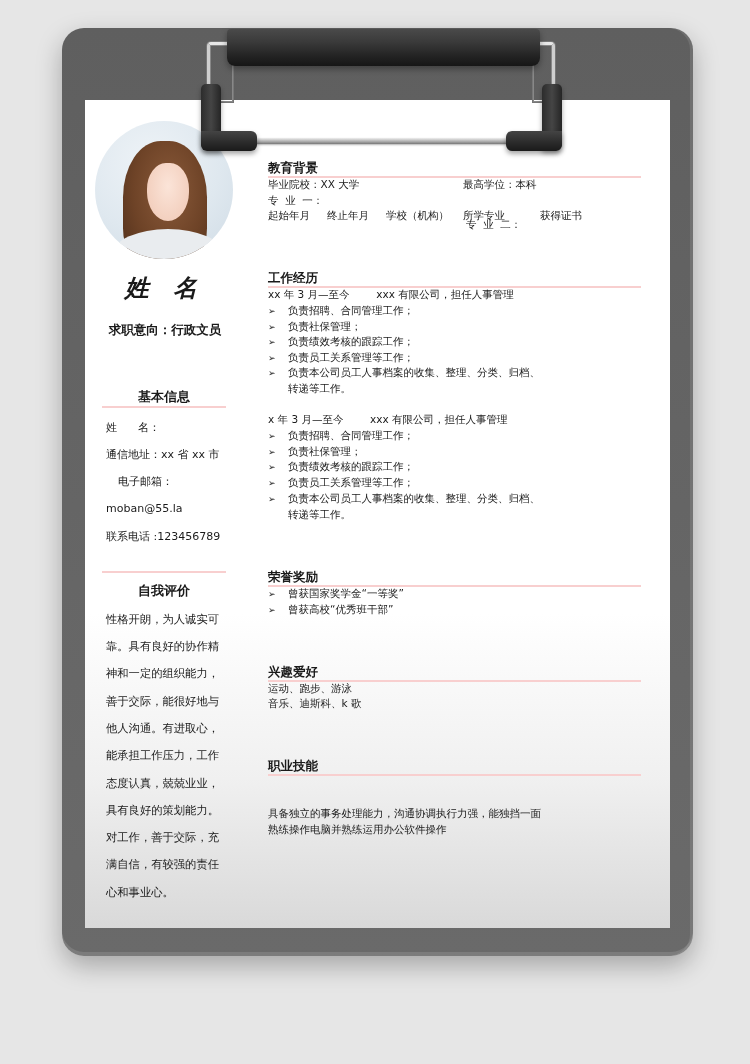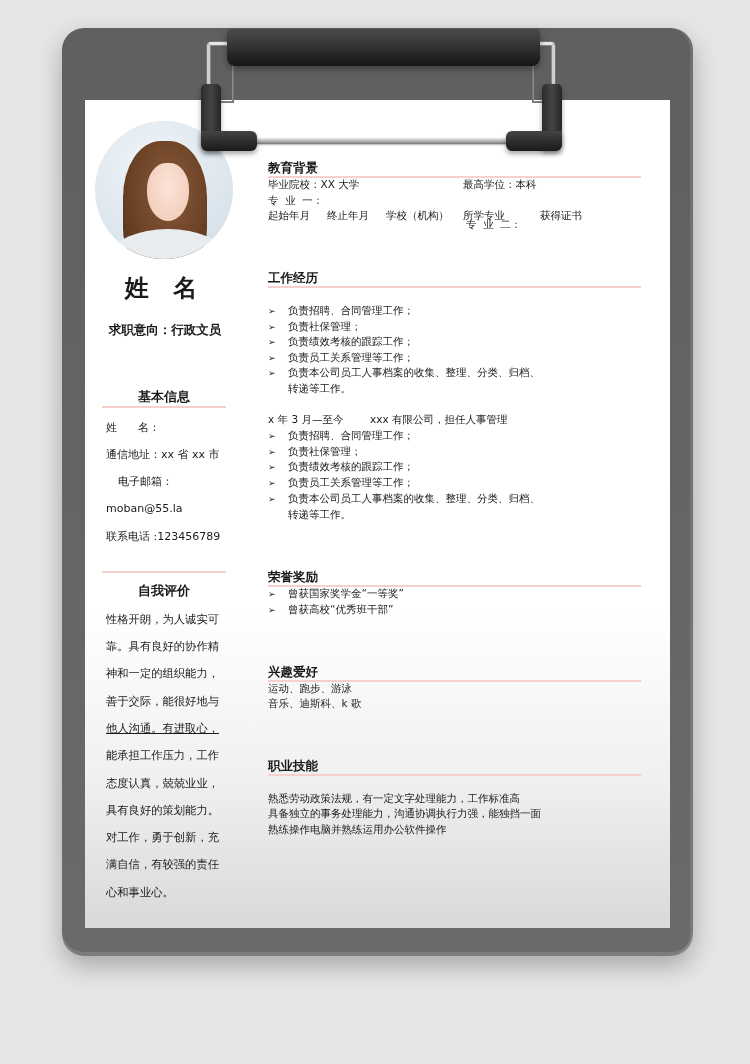--- a/index.html
+++ b/index.html
@@ -75,21 +75,21 @@
       border-radius: 45% 45% 50% 50%;
       background: radial-gradient(ellipse at 50% 40%, #fbe4d8 0%, #f3d0bf 70%, #e6b8a3 100%);
     }
     .avatar .coat {
       position: absolute; left: 18px; top: 108px; width: 110px; height: 50px;
       border-radius: 50% 50% 0 0;
       background: #e9ecef;
     }
     .name {
       position: absolute; left: 0; width: 160px; top: 172px;
-      text-align: center; font-size: 24px; font-weight: bold; letter-spacing: 8px; color: #1a1a1a;
+      text-align: center; font-size: 24px; font-weight: bold; letter-spacing: 8px; color: #1a1a1a; font-style: italic;
     }
     .intent {
       position: absolute; left: 0; width: 160px; top: 222px;
       text-align: center; font-size: 12.5px; font-weight: bold; color: #1a1a1a;
     }
     .left-heading {
       position: absolute; left: 17px; width: 124px;
       text-align: center; font-size: 13px; font-weight: bold; color: #1a1a1a;
     }
     .left-rule {
@@ -144,43 +144,44 @@
   <div class="info-item" style="top:402px;">moban@55.la</div>
   <div class="info-item" style="top:429px;">联系电话 :123456789</div>
 
   <div class="left-rule" style="top:471px;"></div>
   <div class="left-heading" style="top:482px;">自我评价</div>
 
   <div class="eval-line" style="top:512px;">性格开朗，为人诚实可</div>
   <div class="eval-line" style="top:539px;">靠。具有良好的协作精</div>
   <div class="eval-line" style="top:566px;">神和一定的组织能力，</div>
   <div class="eval-line" style="top:594px;">善于交际，能很好地与</div>
-  <div class="eval-line" style="top:621px;text-decoration:underline;">他人沟通。有进取心，</div>
+  <div class="eval-line" style="top:621px;">他人沟通。有进取心，</div>
   <div class="eval-line" style="top:648px;">能承担工作压力，工作</div>
   <div class="eval-line" style="top:676px;">态度认真，兢兢业业，</div>
   <div class="eval-line" style="top:703px;">具有良好的策划能力。</div>
-  <div class="eval-line" style="top:730px;">对工作，勇于创新，充</div>
+  <div class="eval-line" style="top:730px;">对工作，善于交际，充</div>
   <div class="eval-line" style="top:757px;">满自信，有较强的责任</div>
   <div class="eval-line" style="top:785px;">心和事业心。</div>
 
   <div class="sec-title" style="top:60px;">教育背景</div>
   <div class="sec-rule" style="top:76px;"></div>
   <div class="edu-col" style="left:183px; top:78px;">毕业院校：XX 大学</div>
   <div class="edu-col" style="left:378px; top:78px;">最高学位：本科</div>
   <div class="edu-col" style="left:183px; top:94px;">专  业  一：</div>
   <div class="edu-col" style="left:381px; top:94px;margin-top:24px;">专  业  二：</div>
   <div class="edu-col" style="left:183px; top:109px;">起始年月</div>
   <div class="edu-col" style="left:242px; top:109px;">终止年月</div>
   <div class="edu-col" style="left:301px; top:109px;">学校（机构）</div>
   <div class="edu-col" style="left:378px; top:109px;">所学专业</div>
   <div class="edu-col" style="left:455px; top:109px;">获得证书</div>
 
   <div class="sec-title" style="top:170px;">工作经历</div>
   <div class="sec-rule" style="top:186px;"></div>
 
+  <div class="line" style="top:188px;">xx 年 3 月—至今        xxx 有限公司，担任人事管理</div>
   <div class="bullet" style="top:204px;"><span class="mark">➢</span><span>负责招聘、合同管理工作；</span></div>
   <div class="bullet" style="top:220px;"><span class="mark">➢</span><span>负责社保管理；</span></div>
   <div class="bullet" style="top:235px;"><span class="mark">➢</span><span>负责绩效考核的跟踪工作；</span></div>
   <div class="bullet" style="top:251px;"><span class="mark">➢</span><span>负责员工关系管理等工作；</span></div>
   <div class="bullet" style="top:266px;"><span class="mark">➢</span><span>负责本公司员工人事档案的收集、整理、分类、归档、</span></div>
   <div class="cont" style="top:282px;">转递等工作。</div>
 
   <div class="line" style="top:313px;">x 年 3 月—至今        xxx 有限公司，担任人事管理</div>
   <div class="bullet" style="top:329px;"><span class="mark">➢</span><span>负责招聘、合同管理工作；</span></div>
   <div class="bullet" style="top:345px;"><span class="mark">➢</span><span>负责社保管理；</span></div>
@@ -194,21 +195,20 @@
   <div class="bullet" style="top:487px;"><span class="mark">➢</span><span>曾获国家奖学金“一等奖”</span></div>
   <div class="bullet" style="top:503px;"><span class="mark">➢</span><span>曾获高校“优秀班干部”</span></div>
 
   <div class="sec-title" style="top:564px;">兴趣爱好</div>
   <div class="sec-rule" style="top:580px;"></div>
   <div class="line" style="top:582px;">运动、跑步、游泳</div>
   <div class="line" style="top:597px;">音乐、迪斯科、k 歌</div>
 
   <div class="sec-title" style="top:658px;">职业技能</div>
   <div class="sec-rule" style="top:674px;"></div>
-  <div class="line" style="top:692px;">熟悉劳动政策法规，有一定文字处理能力，工作标准高</div>
   <div class="line" style="top:707px;text-align:right;">具备独立的事务处理能力，沟通协调执行力强，能独挡一面</div>
   <div class="line" style="top:723px;">熟练操作电脑并熟练运用办公软件操作</div>
 </div>
 
 <div class="clip-wire left"></div>
 <div class="clip-wire right"></div>
 <div class="clip-wire bottom"></div>
 <div class="clip-bar"></div>
 <div class="clip-foot lv"></div>
 <div class="clip-foot lh"></div>

